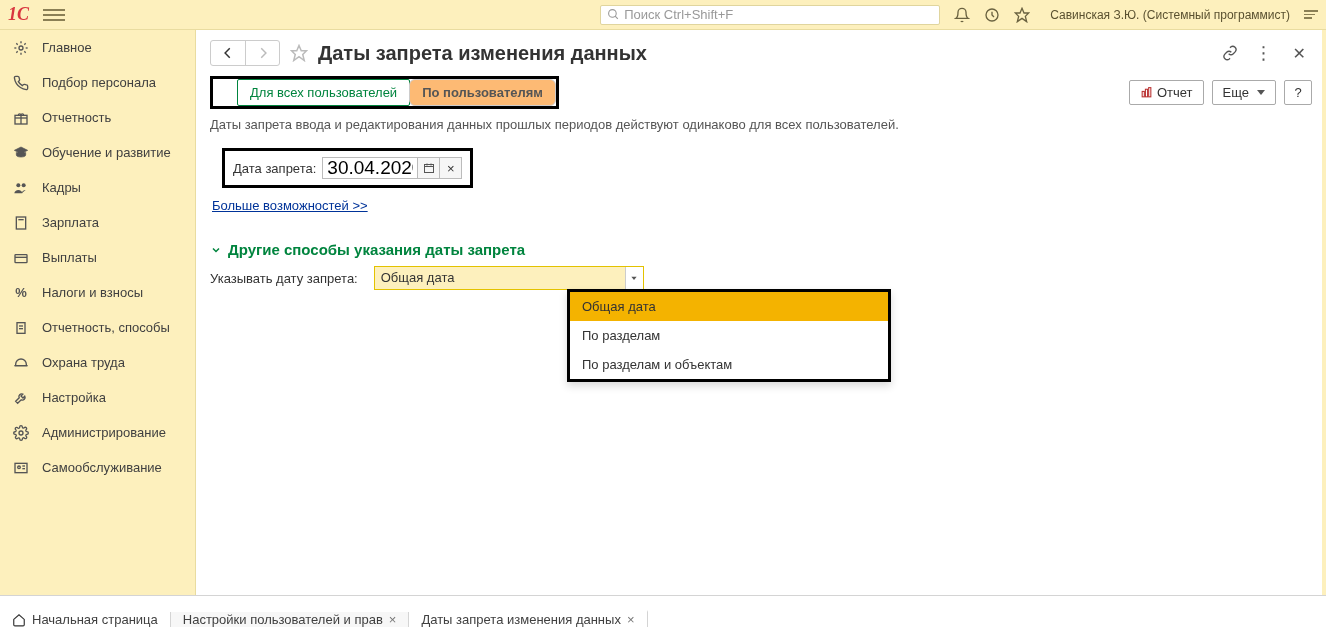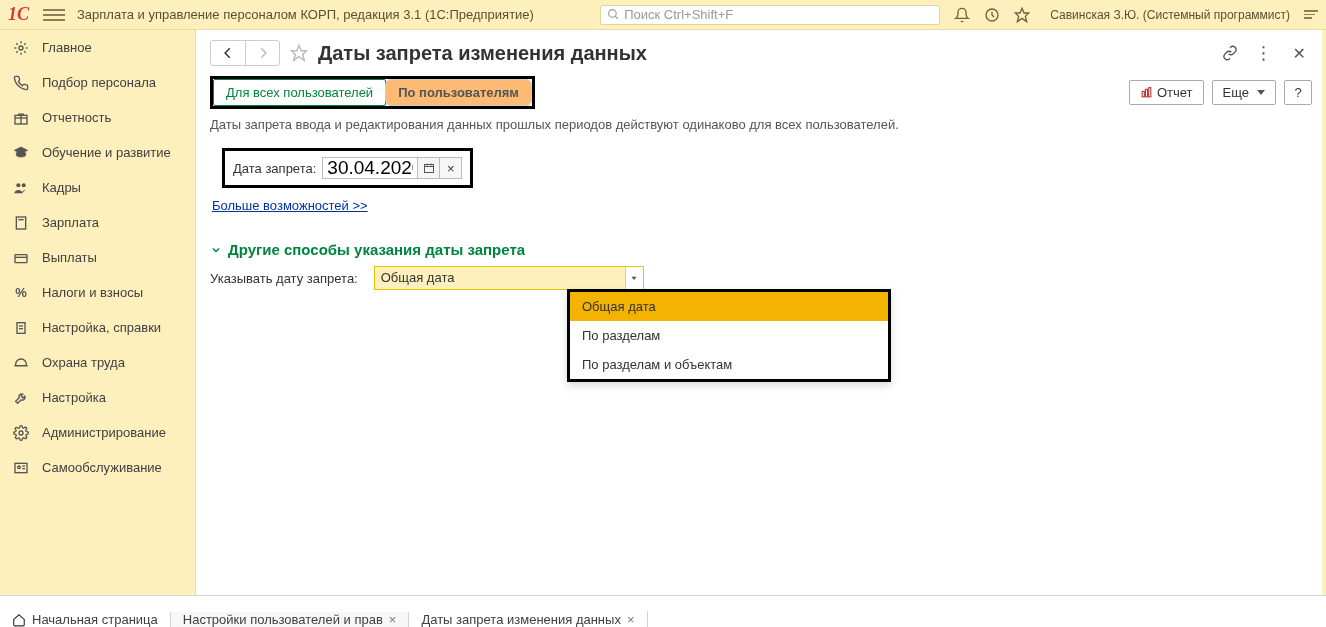--- a/index.html
+++ b/index.html
@@ -38,21 +38,21 @@
   .content-header .spacer { flex:1; }
   .link-icon { width:22px; height:22px; display:flex; align-items:center; justify-content:center; color:#555; cursor:pointer; margin-left:8px; }
   .dots { font-size:18px; padding:0 6px; cursor:pointer; color:#555; }
   .close-x { font-size:16px; padding:0 6px; cursor:pointer; color:#555; }
 
   
   .toolbar-row { display:flex; align-items:center; padding:4px 14px 6px 14px; gap:8px; }
   .toolbar-row .spacer { flex:1; }
   .tab-group { border:3px solid #000; display:flex; }
   .user-tab { padding:5px 12px; font-size:13px; cursor:pointer; }
-  .user-tab.active { color:#00843e; border:1px solid #00843e; border-radius:2px; background:#fff; }
+  .user-tab.active { color:#00843e; border:1px solid #00843e; border-radius:2px; background:#fff;margin-left:24px; }
   .user-tab:not(.active){ color:#555; background:#fdba74; border:1px solid #ccc; border-radius:6px;font-weight:bold; }
   .user-tab + .user-tab { margin-left:-1px; }
 
   .btn { border:1px solid #aaa; border-radius:2px; background:#fff; padding:4px 10px; font-size:13px; cursor:pointer; display:flex; align-items:center; gap:4px; }
   .btn.square { width:28px; justify-content:center; }
   .tri-down::after { content:""; border-left:4px solid transparent; border-right:4px solid transparent; border-top:5px solid #555; margin-left:4px; }
 
   .desc { padding:2px 16px 10px 14px; color:#555; font-size:13px; }
 
   .date-group-wrap { padding:6px 14px 4px 6px; }
@@ -90,21 +90,20 @@
 </head>
 <body>
 
 <div class="titlebar">
   <span class="logo1c">1C</span>
   <span class="hamb">
       <span></span>
       <span></span>
       <span></span>
     </span>
-  <span class="apptitle">Зарплата и управление персоналом КОРП, редакция 3.1  (1С:Предприятие)</span>
   <span class="spacer"></span>
   <div class="searchbox">
     <svg width="13" height="13" viewBox="0 0 24 24" fill="none" stroke="#999" stroke-width="2">
         <circle cx="10" cy="10" r="7"></circle>
         <line x1="20" y1="20" x2="15" y2="15"></line>
       </svg>
     <span>Поиск Ctrl+Shift+F</span>
   </div>
   <div class="titlebar-icons">
     <span class="icon-btn">
@@ -220,21 +219,21 @@
       <span>Налоги и взносы</span>
     </div>
   <div class="sidebar-item">
       <span class="sidebar-icon">
         <svg width="16" height="16" viewBox="0 0 24 24" fill="none" stroke="#555" stroke-width="2">
           <rect x="6" y="4" width="12" height="16"></rect>
           <line x1="9" y1="9" x2="15" y2="9"></line>
           <line x1="9" y1="13" x2="15" y2="13"></line>
         </svg>
       </span>
-      <span>Настройка, справки</span>
+      <span>Отчетность, способы</span>
     </div>
   <div class="sidebar-item">
       <span class="sidebar-icon">
         <svg width="16" height="16" viewBox="0 0 24 24" fill="none" stroke="#555" stroke-width="2">
           <path d="M4 14a8 8 0 0116 0v2H4z"></path>
           <line x1="2" y1="16" x2="22" y2="16"></line>
         </svg>
       </span>
       <span>Охрана труда</span>
     </div>

